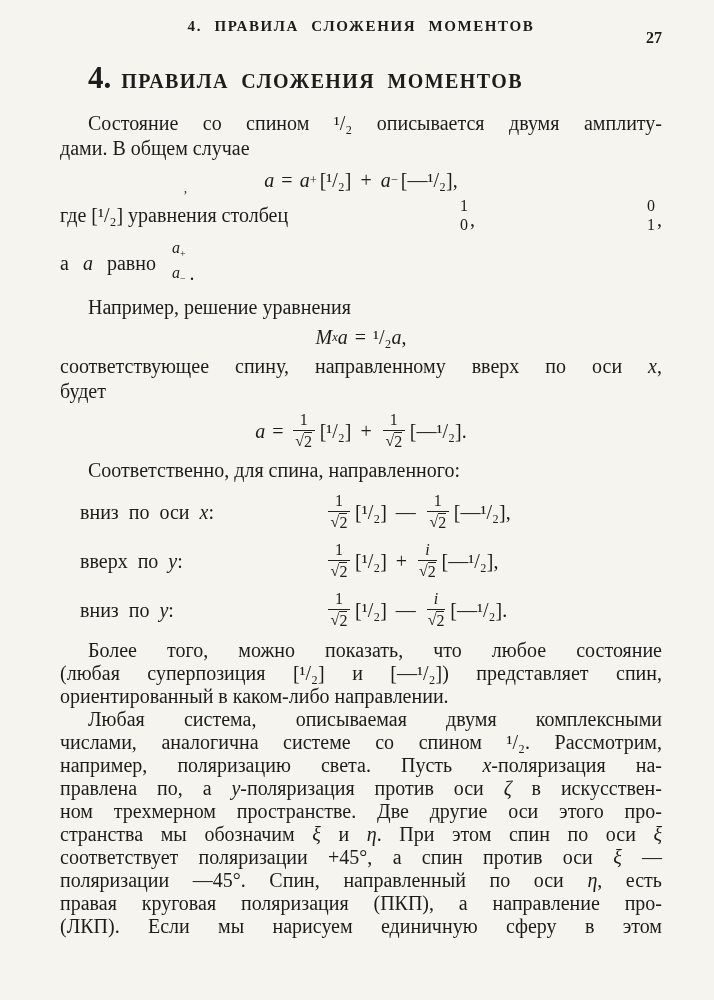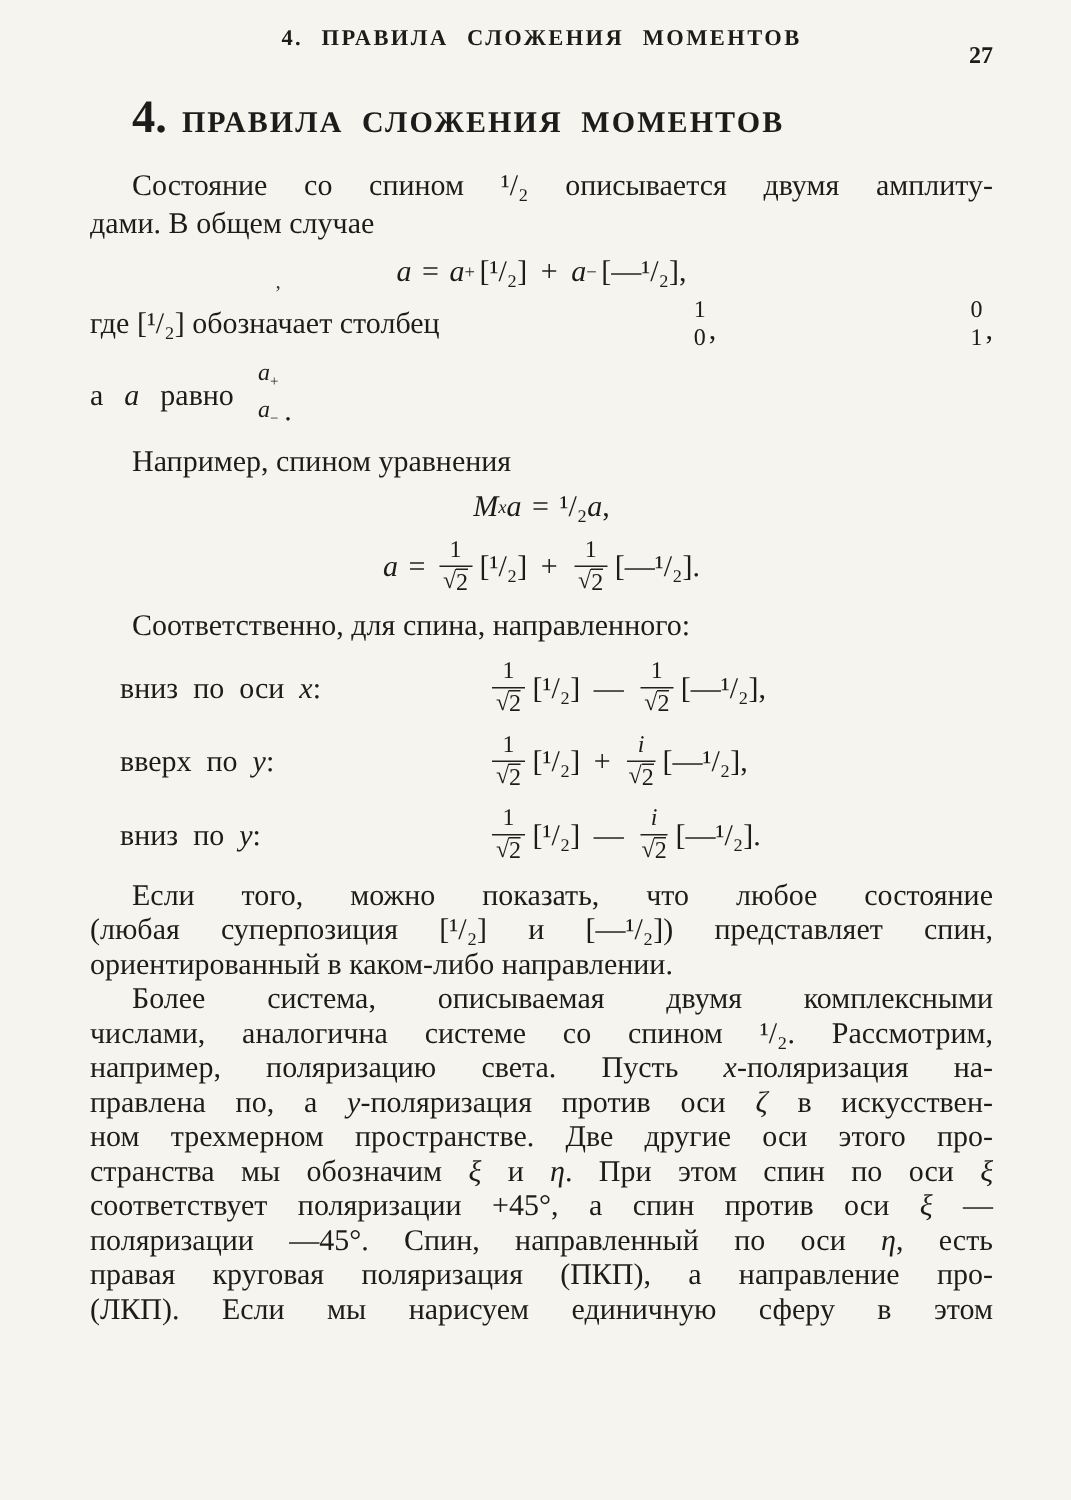--- a/index.html
+++ b/index.html
@@ -96,21 +96,21 @@
       <i>a</i>
         <sub>+</sub>
         <span class="term">[¹/₂]</span>
       <span class="op">+</span>
       <i>a</i>
         <sub>−</sub>
         <span class="term">[—¹/₂],</span>
     </div>
 
     <div class="cols-line">
-      <span class="grp">где [¹/₂] обозначает столбец</span>
+      <span class="grp">где [¹/₂] уравнения столбец</span>
       <span class="grp">
         <span class="cvec">
           <span class="paren"></span>
           <span class="col">
             <span>1</span>
             <span>0</span>
           </span>
           <span class="paren"></span>
         </span>
         <span class="vsep">,</span>
@@ -139,33 +139,37 @@
             <span><i>a</i><sub>+</sub></span>
             <span><i>a</i><sub>−</sub></span>
           </span>
           <span class="paren"></span>
         </span>
         <span class="period-low">.</span>
       </span>
     </div>
 
     <div class="para m-example" data-indent="yes" data-last="left">
-        <div class="line">Например, спином уравнения</div>
+        <div class="line">Например, решение уравнения</div>
       </div>
 
     <div class="deq m-mx">
       <i>M</i>
         <sub><i>x</i></sub>
         <i>a</i>
       <span class="rel">=</span>
       <span>¹/₂</span>
         <i>a</i>
         <span>,</span>
     </div>
 
+    <div class="para" data-last="left">
+        <div class="line">соответствующее спину, направленному вверх по оси <i>x</i>,</div>
+        <div class="line">будет</div>
+      </div>
 
     <div class="deq m-eq2">
       <i>a</i>
       <span class="rel">=</span>
       <span class="frac">
         <span class="num">1</span>
         <span class="den">
             <span>√</span>
             <span class="ovl">2</span>
           </span>
@@ -253,27 +257,27 @@
                 <span class="ovl">2</span>
               </span>
           </span>
           <span class="term">[—¹/₂].</span>
         </span>
       </div>
 
     </div>
 
     <div class="para tight m-more" data-indent="yes" data-last="left">
-        <div class="line">Если того, можно показать, что любое состояние</div>
+        <div class="line">Более того, можно показать, что любое состояние</div>
         <div class="line">(любая суперпозиция [¹/₂] и [—¹/₂]) представляет спин,</div>
         <div class="line">ориентированный в каком-либо направлении.</div>
       </div>
 
     <div class="para tight" data-indent="yes" data-last="justify">
-        <div class="line">Более система, описываемая двумя комплексными</div>
+        <div class="line">Любая система, описываемая двумя комплексными</div>
         <div class="line">числами, аналогична системе со спином ¹/₂. Рассмотрим,</div>
         <div class="line">например, поляризацию света. Пусть <i>x</i>-поляризация на-</div>
         <div class="line">правлена по, а <i>y</i>-поляризация против оси <i>ζ</i> в искусствен-</div>
         <div class="line">ном трехмерном пространстве. Две другие оси этого про-</div>
         <div class="line">странства мы обозначим <i>ξ</i> и <i>η</i>. При этом спин по оси <i>ξ</i></div>
         <div class="line">соответствует поляризации +45°, а спин против оси <i>ξ</i> —</div>
         <div class="line">поляризации —45°. Спин, направленный по оси <i>η</i>, есть</div>
         <div class="line">правая круговая поляризация (ПКП), а направление про-</div>
         <div class="line">(ЛКП). Если мы нарисуем единичную сферу в этом</div>
       </div>

